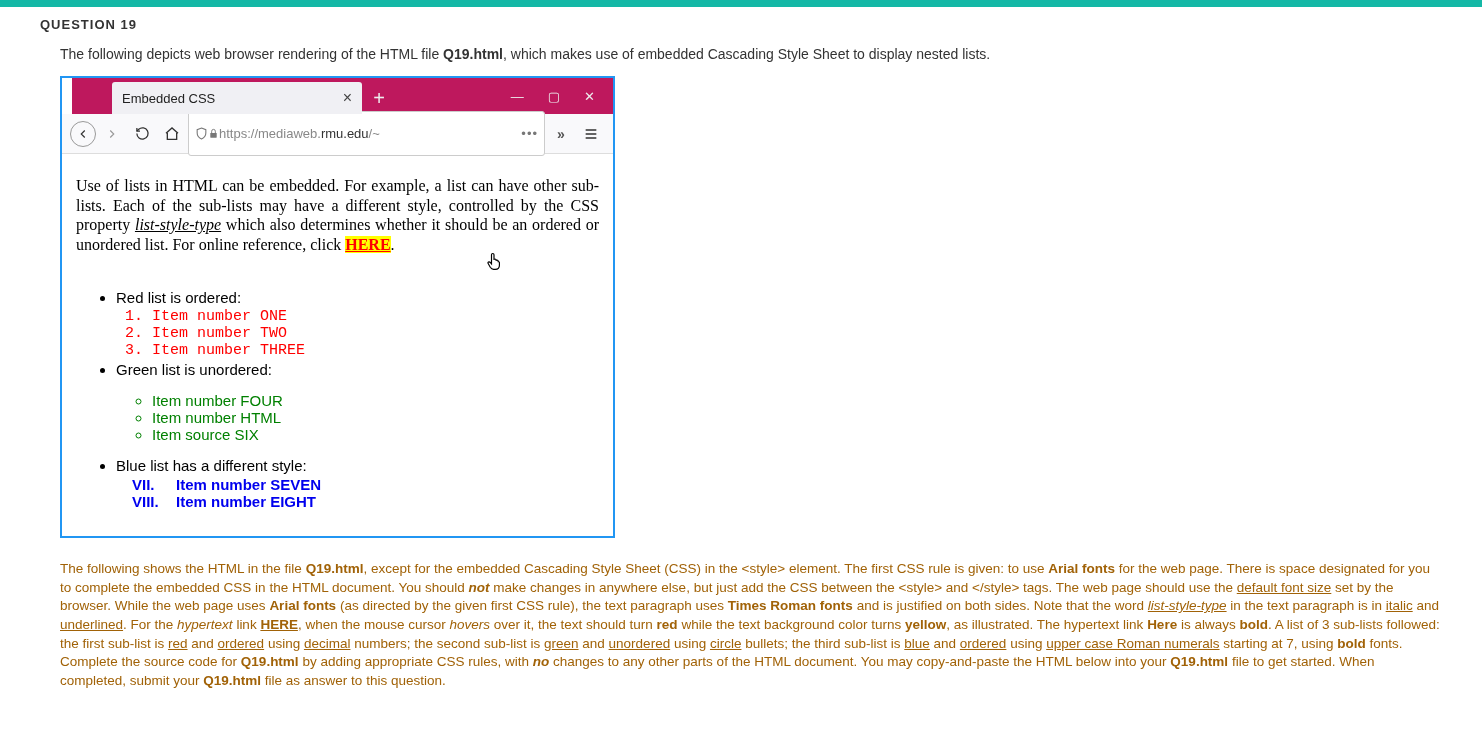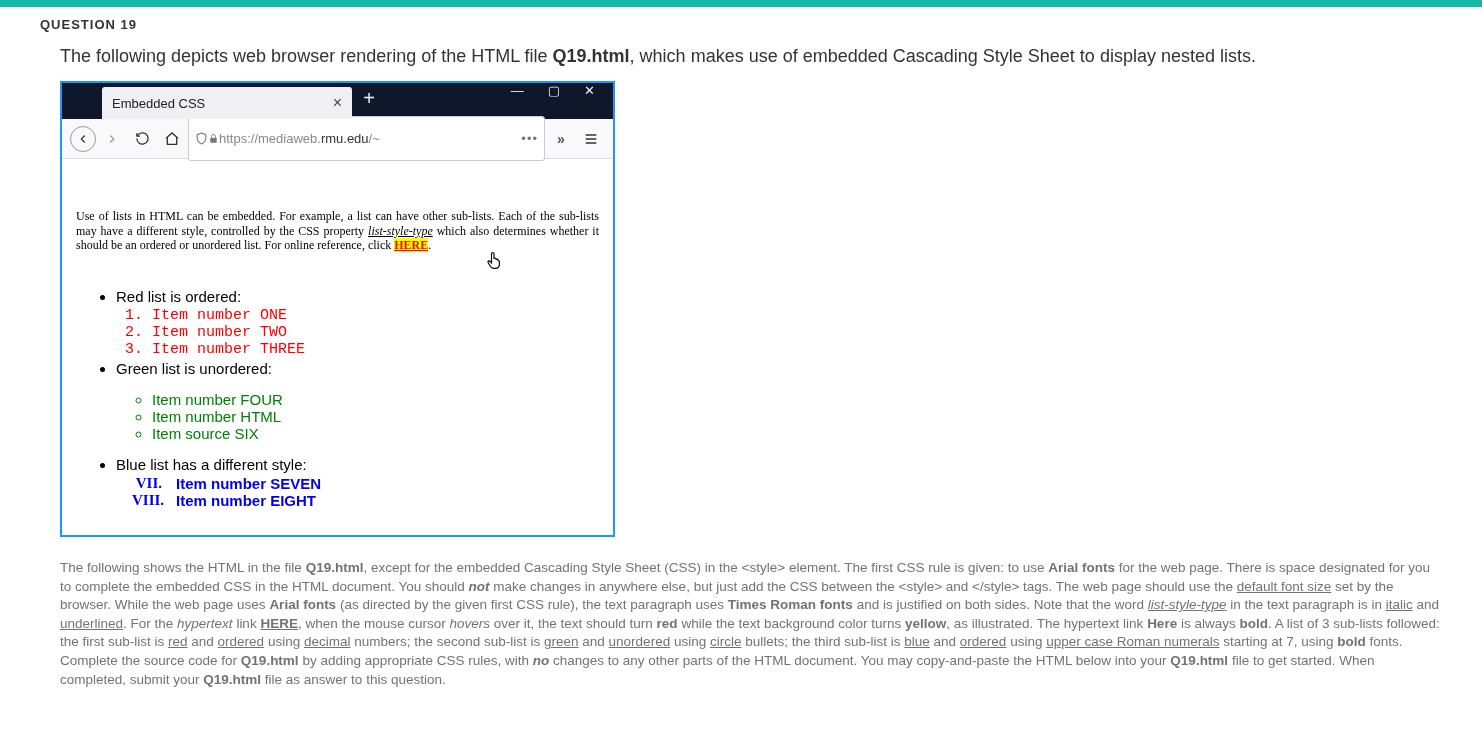--- a/index.html
+++ b/index.html
@@ -19,35 +19,36 @@
   }
   .q-header {
     font-weight: bold;
     font-size: 13px;
     letter-spacing: 1px;
     color: #333;
     margin-bottom: 14px;
   }
   .intro-line {
     margin: 0 0 14px 20px;
-    font-size: 18px;
+    font-size: 14px;
   }
   .intro-line b { font-weight: bold; }
   .browser-frame {
     margin-left: 20px;
     width: 555px;
     border: 2px solid #2196f3;
     background: #fff;
   }
   .titlebar {
     height: 36px;
-    background: #0f172a;
-    display: flex;
-    align-items: flex-start;
+    background: #be185d;
+    display: flex;
+    align-items: center;
     color: #fff;
+    margin-left: 10px;
   }
   .tab {
     margin-left: 40px;
     margin-top: 4px;
     background: #f0f0f4;
     color: #222;
     width: 250px;
     height: 32px;
     display: flex;
     align-items: center;
@@ -121,25 +122,24 @@
     font-size:12px;
   }
   .urlbox .urltext { color:#888; white-space:nowrap; overflow:hidden; }
   .urlbox .dark { color:#333; }
   .urlbox .dots { margin-left:auto; color:#777; letter-spacing:1px; }
   .content-area {
     padding: 22px 14px 24px 14px;
   }
   .para {
     font-family: "Times New Roman", Times, serif;
-    font-size: 12px;
+    font-size: 16px;
     text-align: justify;
     color: #000;
     line-height: 1.22;
-    margin-top: 28px;
   }
   .para .prop { font-style: italic; text-decoration: underline; }
   .para .here {
     font-weight: bold;
     color: #ff0000;
     background: #ffff00;
     text-decoration: underline;
   }
   .cursor-hand {
     position: relative;
@@ -156,26 +156,26 @@
     font-size: 15px;
     color:#000;
   }
   ul.outer > li { margin: 1px 0; list-style-type: disc; }
   ol.red { color: #ff0000; padding-left: 36px; margin:2px 0;font-family:Liberation Mono, monospace; }
   ol.red li { list-style-type: decimal; }
   ul.green { color: #008000; padding-left: 36px; margin:14px 0; }
   ul.green li { list-style-type: circle; }
   ol.blue { color: #0000ee; padding-left: 16px; margin:2px 0; font-weight:bold; list-style:none; }
   ol.blue li { display:flex; }
-  ol.blue li .rn { width: 44px; text-align:right; padding-right:14px;font-family:Liberation Serif, serif; }
+  ol.blue li .rn { width: 44px; padding-right:14px; }
   .instructions {
     margin: 22px 0 0 20px;
     font-size: 13.5px;
     line-height: 1.38;
-    color: #737373;
+    color: #a16207;
     text-align: left;
     max-width: 1420px;
   }
   .instructions b { font-weight: bold; }
   .instructions i { font-style: italic; }
   .instructions .ib { font-style: italic; font-weight: bold; }
   .instructions .u { text-decoration: underline; }
   svg { display:block; }
 </style>
 </head>

